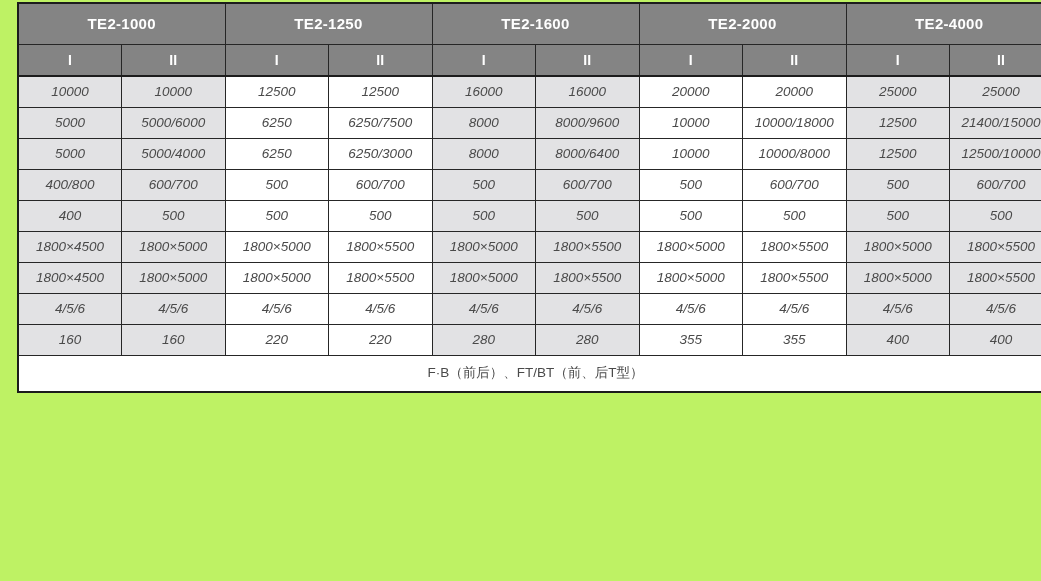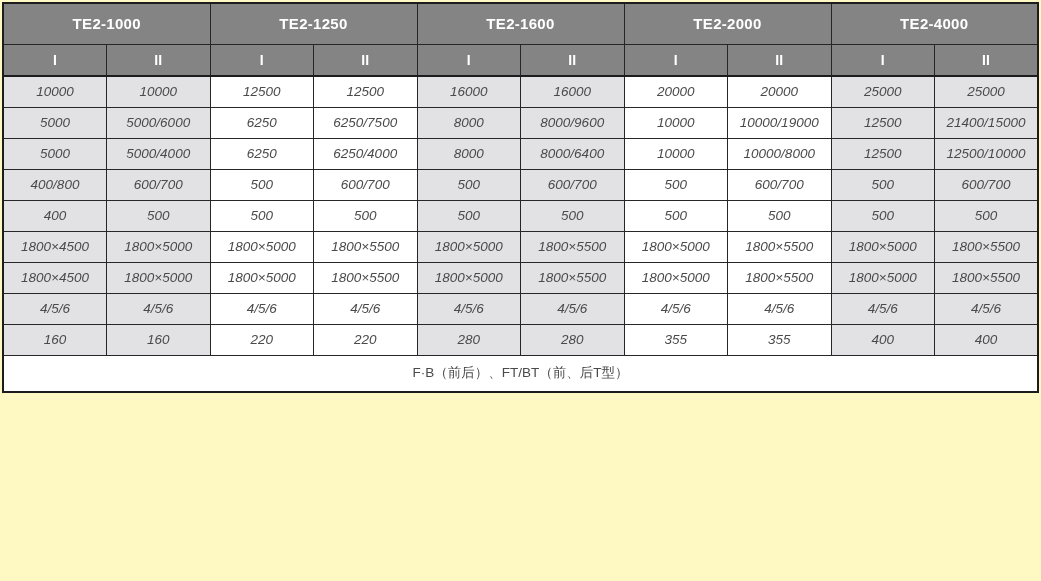--- a/index.html
+++ b/index.html
@@ -5,22 +5,22 @@
   html, body {
     margin: 0;
     padding: 0;
     background: #ffffff;
     font-family: "Liberation Sans", "DejaVu Sans", sans-serif;
   }
   .page {
     width: 1041px;
     height: 581px;
     box-sizing: border-box;
-    padding: 2px 2px;
-    background: #fef9c3;
+    padding: 2px 17px;
+    background: #bef264;
   }
   table.spec {
     width: 1037px;
     border-collapse: collapse;
     table-layout: fixed;
     border: 2px solid #1c1c1c;
   }
   table.spec col { width: 10%; }
   table.spec th, table.spec td {
     border: 1px solid #262626;
@@ -120,29 +120,29 @@
           <td class="shaded">25000</td>
         </tr>
         <tr class="data-row">
           <td class="shaded">5000</td>
           <td class="shaded">5000/6000</td>
           <td>6250</td>
           <td>6250/7500</td>
           <td class="shaded">8000</td>
           <td class="shaded">8000/9600</td>
           <td>10000</td>
-          <td>10000/19000</td>
+          <td>10000/18000</td>
           <td class="shaded">12500</td>
           <td class="shaded">21400/15000</td>
         </tr>
         <tr class="data-row">
           <td class="shaded">5000</td>
           <td class="shaded">5000/4000</td>
           <td>6250</td>
-          <td>6250/4000</td>
+          <td>6250/3000</td>
           <td class="shaded">8000</td>
           <td class="shaded">8000/6400</td>
           <td>10000</td>
           <td>10000/8000</td>
           <td class="shaded">12500</td>
           <td class="shaded">12500/10000</td>
         </tr>
         <tr class="data-row">
           <td class="shaded">400/800</td>
           <td class="shaded">600/700</td>

